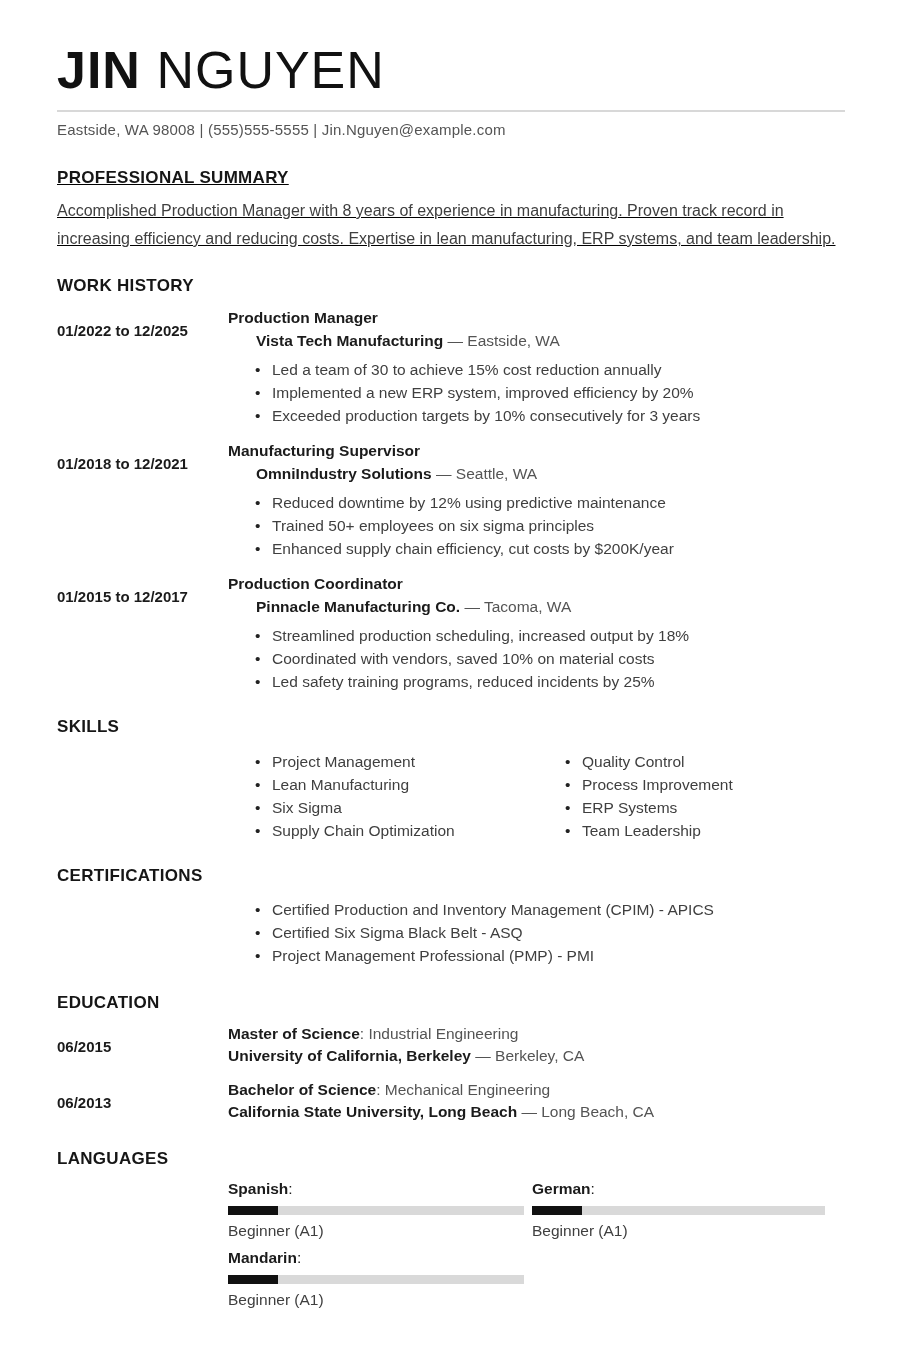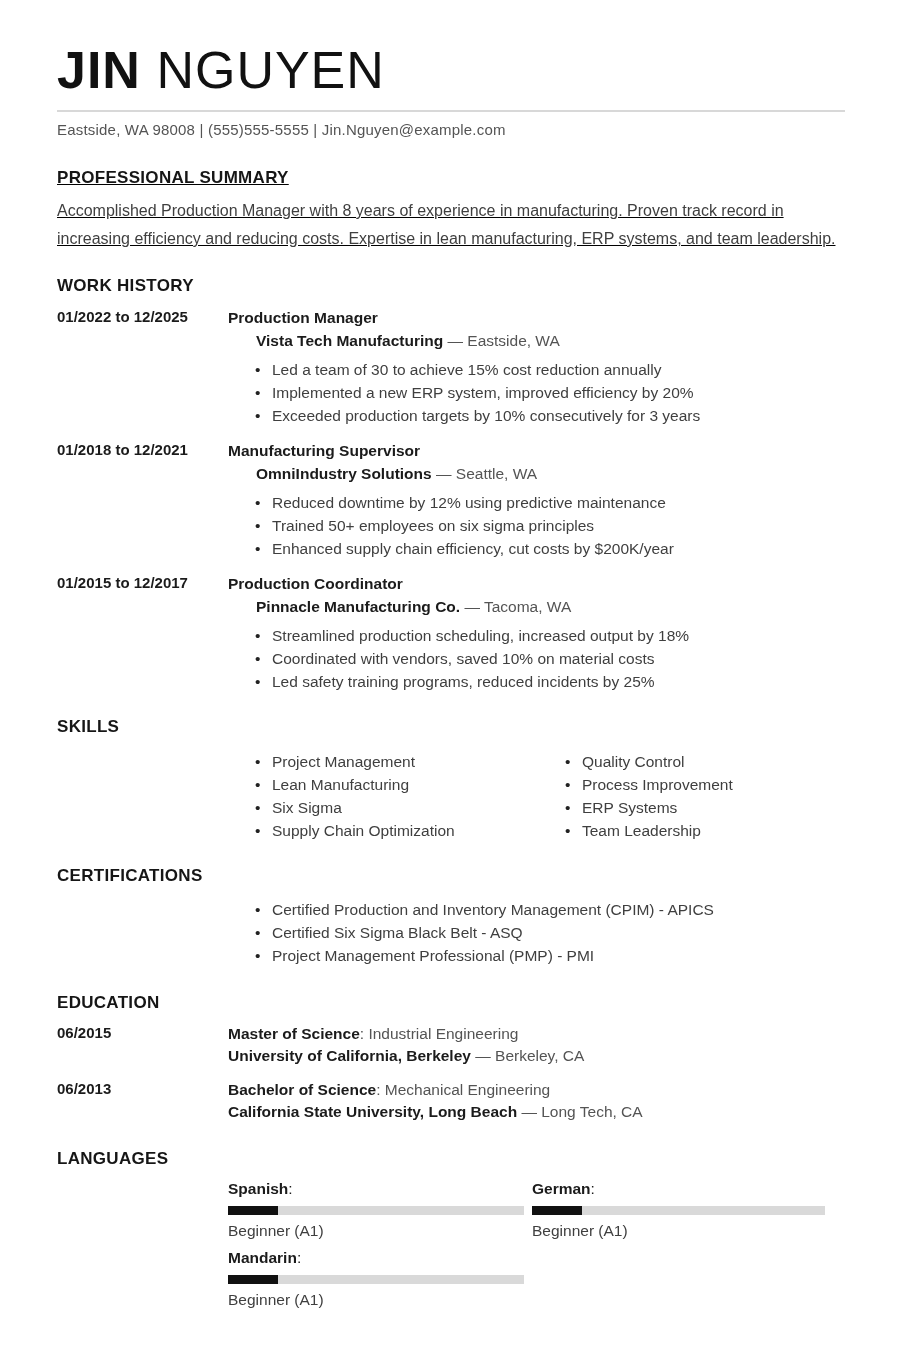--- a/index.html
+++ b/index.html
@@ -22,21 +22,21 @@
   .rule{height:2px;background:var(--divider);margin-top:14px;}
   .contact{margin-top:9px;font-size:15px;color:var(--muted);letter-spacing:.2px;}
 
   
   h2{margin:0;font-size:17px;font-weight:bold;color:var(--heading);letter-spacing:.3px;}
   .sec-summary{margin-top:30px;text-decoration:underline;}
   .summary-text{margin:9px 0 0;font-size:16px;line-height:28px;color:var(--body);padding-right:4px;}
 
   .sec-work{margin-top:23px;}
   .row{display:flex;margin-top:11px;}
-  .dates{width:171px;flex:none;font-weight:bold;font-size:15px;color:var(--bold);padding-top:1px;}
+  .dates{width:171px;flex:none;font-weight:bold;font-size:15px;color:var(--bold);padding-top:1px;margin-top:14px;}
   .rowbody{flex:1;min-width:0;}
   .job-title{font-size:15.5px;font-weight:bold;color:var(--bold);line-height:22px;}
   .company-line{font-size:15.5px;line-height:24px;margin-left:28px;}
   .company{font-weight:bold;color:var(--bold);}
   .dash,.loc{color:var(--muted);}
   ul.bullets{margin:5px 0 0;padding:0 0 0 27px;list-style:none;}
   ul.bullets li{position:relative;padding-left:17px;font-size:15.5px;line-height:23px;color:var(--body);}
   ul.bullets li::before{content:"\2022";position:absolute;left:0;top:0;color:#222;}
   .job{margin-bottom:13px;}
 
@@ -182,21 +182,21 @@
 
     <div class="row edu-row">
       <div class="dates">06/2013</div>
       <div class="rowbody">
         <div class="edu-line"><span class="deg">Bachelor of Science</span><span>:</span>
           <span>Mechanical Engineering</span>
         </div>
         <div class="edu-line">
           <span class="school">California State University, Long Beach</span>
           <span class="dash">—</span>
-          <span class="loc">Long Tech, CA</span>
+          <span class="loc">Long Beach, CA</span>
         </div>
       </div>
     </div>
   </section>
 
   <section class="sec-lang">
     <h2>LANGUAGES</h2>
     <div class="lang-grid">
 
       <div class="lang-item">

